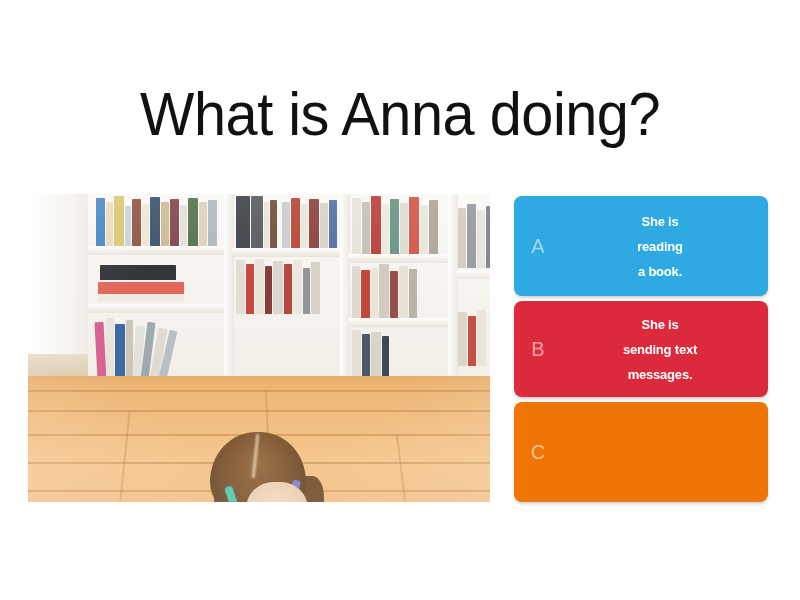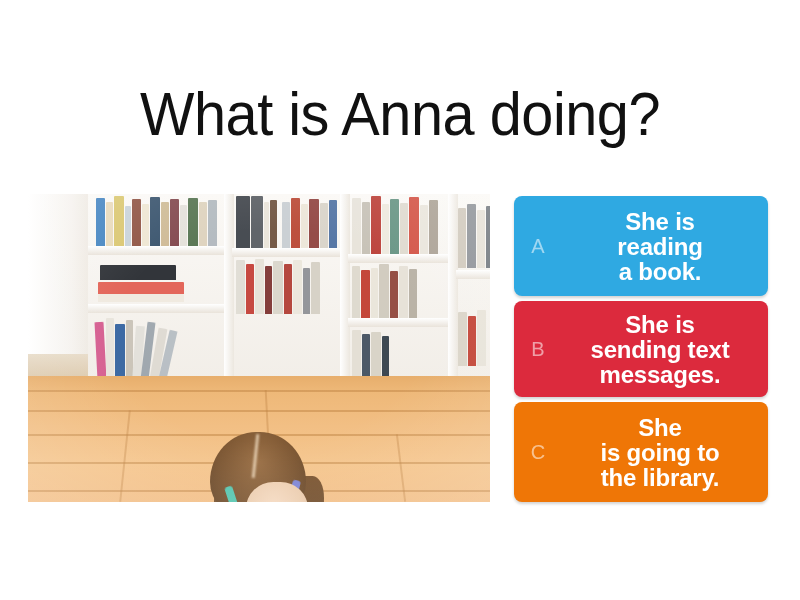--- a/index.html
+++ b/index.html
@@ -180,21 +180,21 @@
     color: rgba(255,255,255,0.55);
     font-family: "Liberation Sans", sans-serif;
     line-height: 1;
   }
   .answer-card .atext {
     flex: 1 1 auto;
     padding-right: 10px;
     text-align: center;
     color: #ffffff;
     font-weight: bold;
-    font-size: 24px;
+    font-size: 13px;
     line-height: 25px;
     font-family: "Liberation Sans", sans-serif;
     white-space: pre-line;
     letter-spacing: -0.2px;
   }
   #card-a { top: 0px;   height: 100px; background:#2fa9e2; }
   #card-b { top: 105px; height: 96px;  background:#dc2a3d; }
   #card-c { top: 206px; height: 100px; background:#ef7606; }
 </style>
 </head>
@@ -354,18 +354,15 @@
 
   <div class="answer-card" id="card-b">
     <div class="letter">B</div>
     <div class="atext">She is
 sending text
 messages.</div>
   </div>
 
   <div class="answer-card" id="card-c">
     <div class="letter">C</div>
-    <div class="atext">She
-is going to
-the library.</div>
   </div>
 
 </div>
 
 </body></html>

